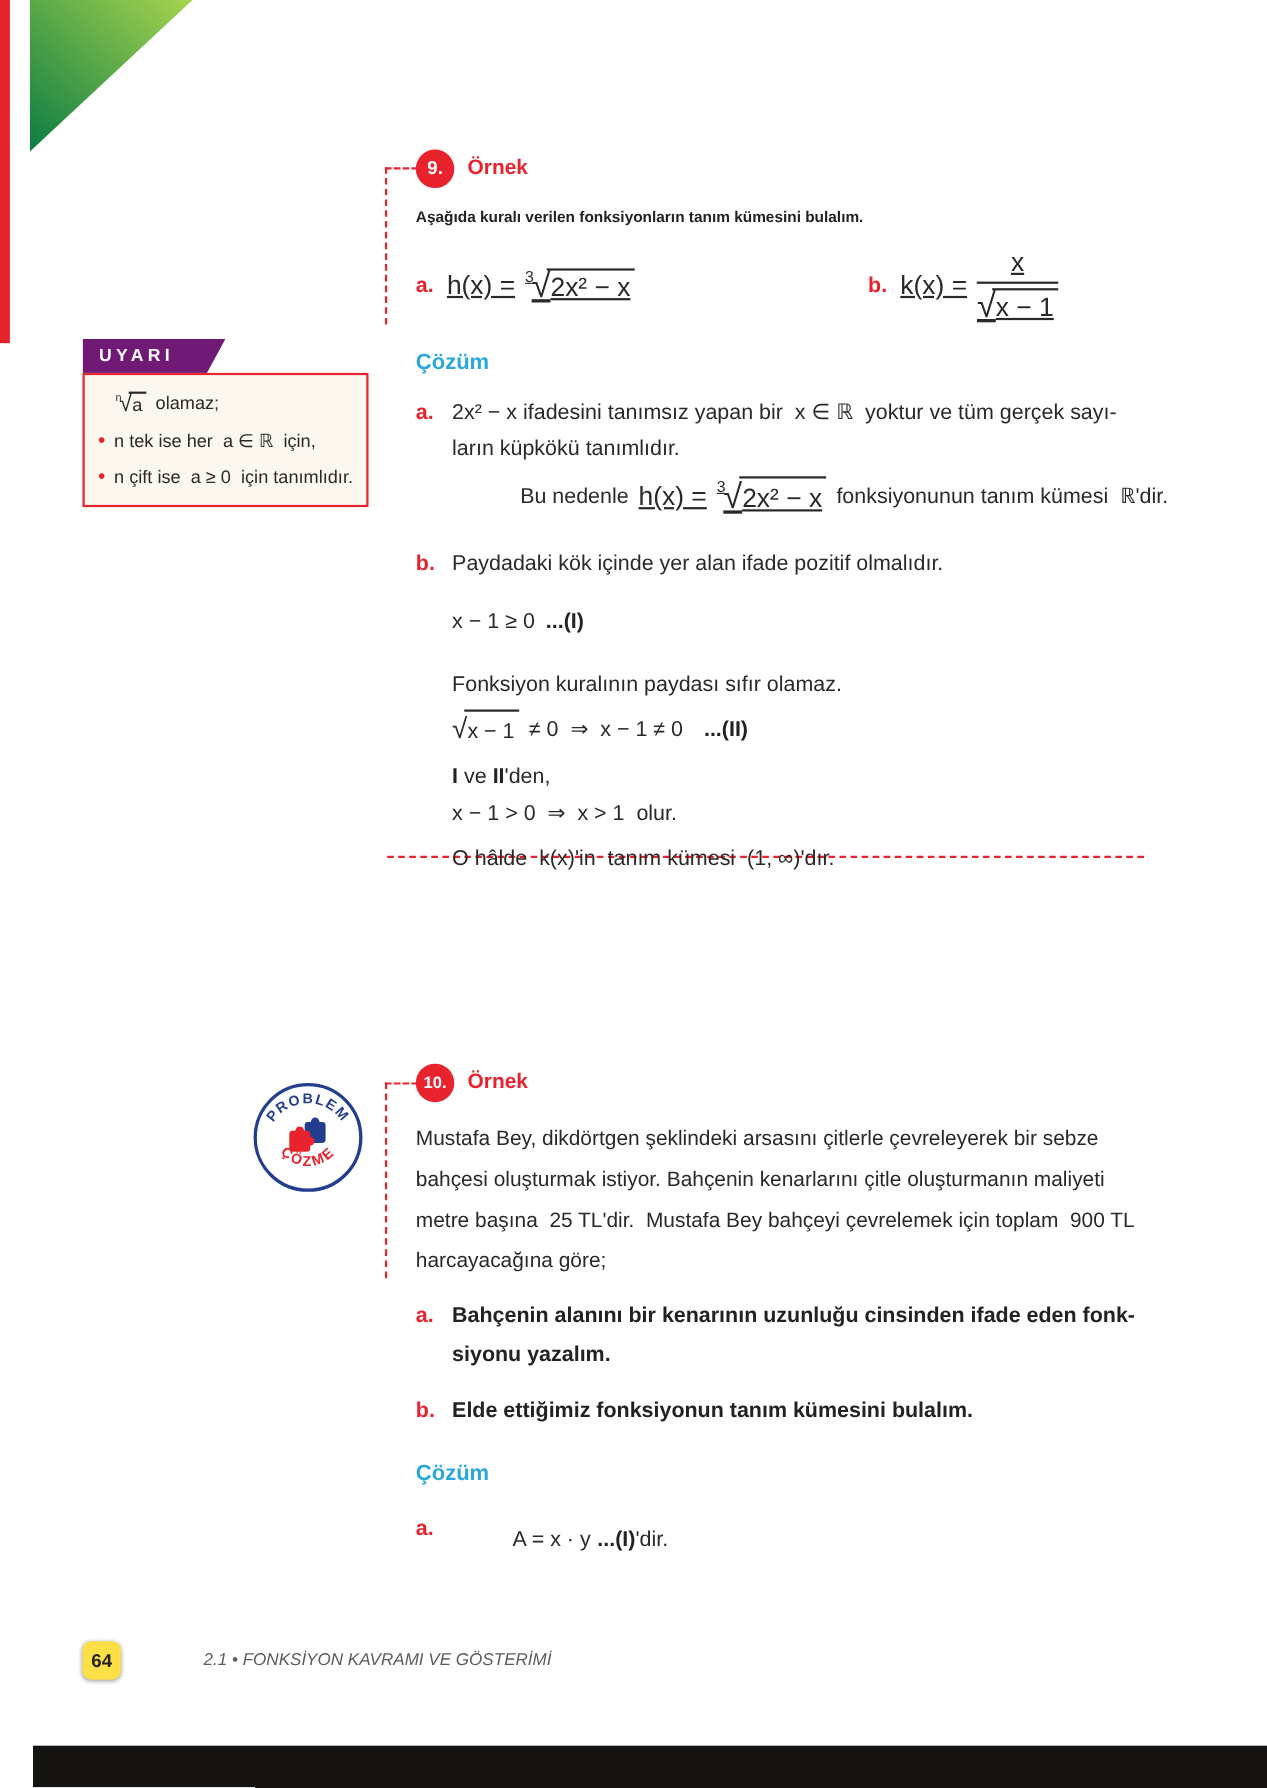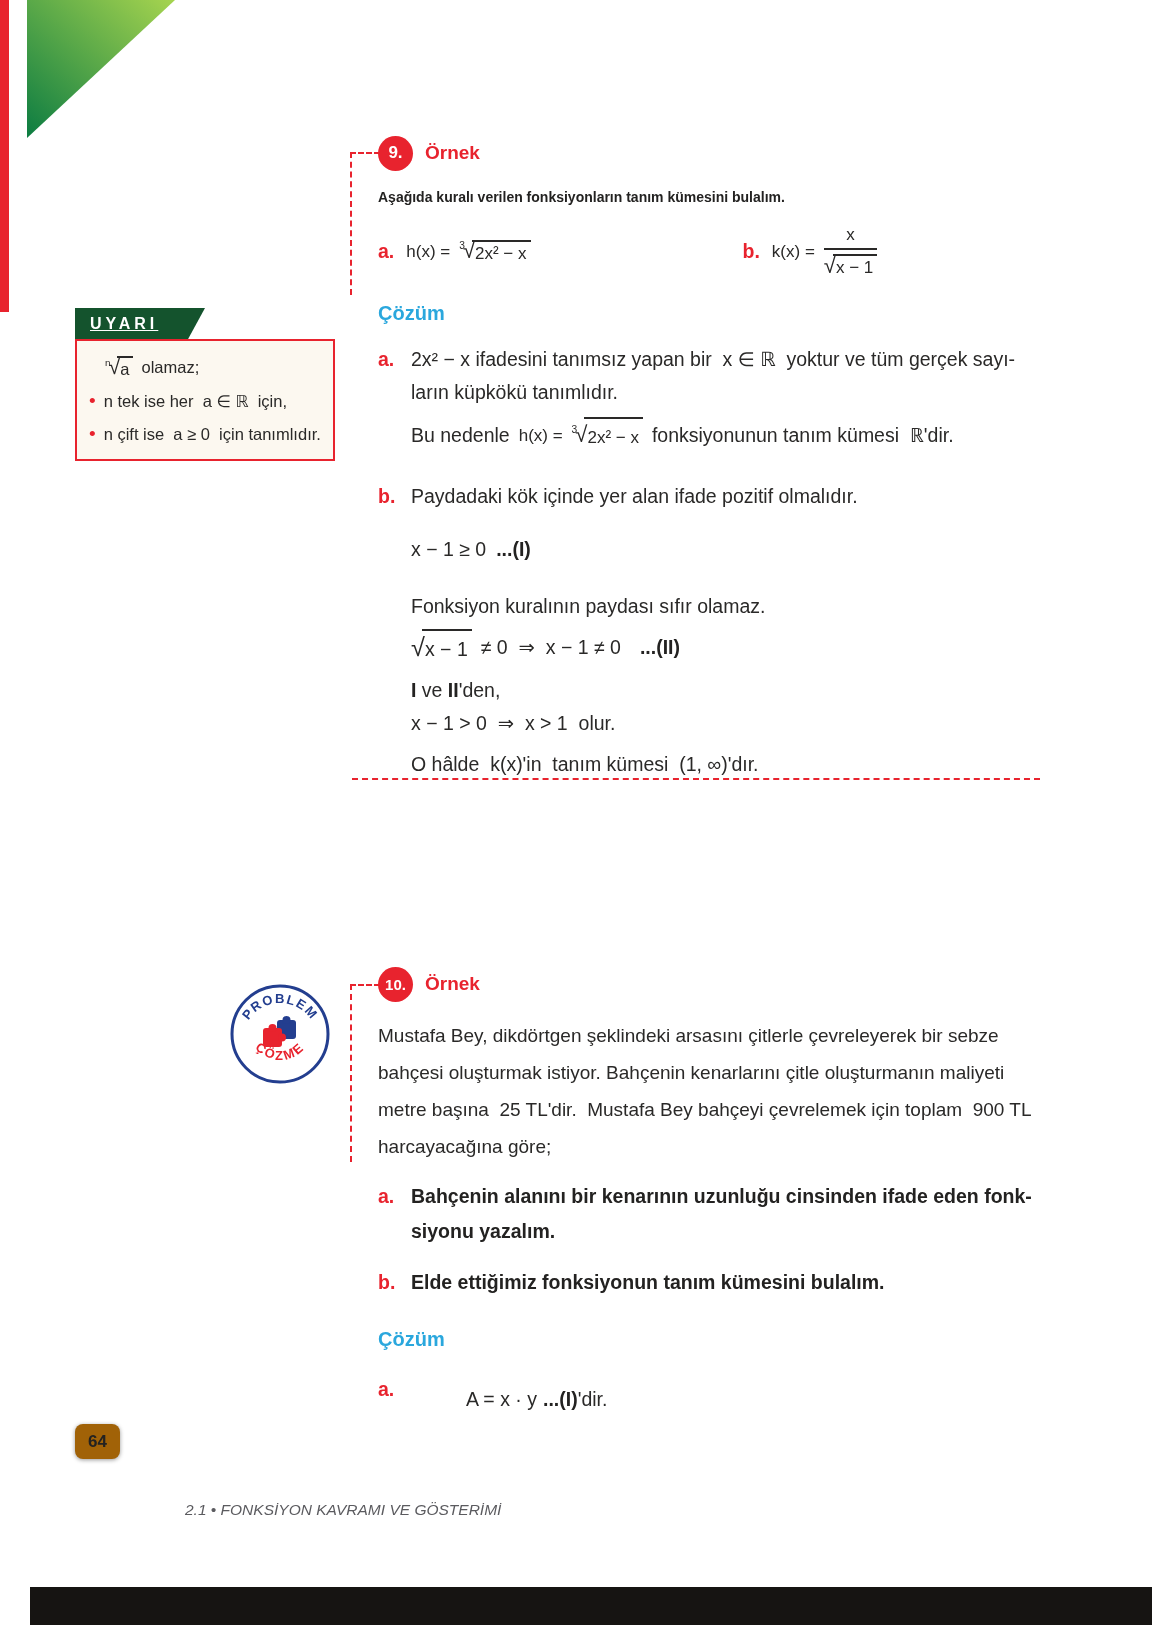--- a/index.html
+++ b/index.html
@@ -24,21 +24,21 @@
            font-weight:bold; font-size:17px; display:inline-flex; align-items:center; justify-content:center; }
   .badge.small-text { font-size:15px; }
   .ex-name { color:#e8232e; font-weight:bold; font-size:19px; }
   .prompt { margin-top:19px; font-weight:bold; font-size:14px; color:#232221; }
   .plines { white-space:pre-line; }
 
   .formula-row { margin-top:20px; display:flex; align-items:center; }
   .f-item { display:flex; align-items:center; gap:12px; }
   .f-item.second { margin-left:212px; }
   .lab { color:#e8232e; font-weight:bold; font-size:19.5px; }
-  .math { display:inline-flex; align-items:center; gap:9px; font-size:17px; }
+  .math { display:inline-flex; align-items:center; gap:9px; font-size:24px;text-decoration:underline; }
 
   
   .rad { display:inline-flex; align-items:center; white-space:nowrap; }
   .rad-idx { font-size:0.6em; transform:translateY(-0.55em); margin-right:-2px; }
   .rad-sign { font-size:1.3em; line-height:1; margin-right:-3px; }
   .rad-body { border-top:2px solid currentColor; padding:2px 4px 0 3px; }
 
   
   .frac { display:inline-flex; flex-direction:column; align-items:center; }
   .frac-num { padding:0 4px 3px; }
@@ -48,43 +48,43 @@
 
   .srow { display:flex; font-size:19.5px; line-height:33px; }
   .srow .slab { color:#e8232e; font-weight:bold; width:33px; flex:none; }
   .scontent { flex:1; }
   .inline-math-line { display:flex; align-items:center; gap:9px; }
   .tag { font-weight:bold; margin-left:10px; color:#232221; }
   .b { font-weight:bold; color:#232221; }
 
   
   .uyari { position:absolute; left:75px; top:308px; width:260px; }
-  .uyari-tab { width:130px; height:31px; background:#14532d; color:#fff; font-weight:bold;
+  .uyari-tab { width:130px; height:31px; background:#701a75; color:#fff; font-weight:bold;
                font-size:16px; letter-spacing:4px; line-height:31px; padding-left:15px;
-               clip-path:polygon(0 0, 100% 0, 87% 100%, 0 100%);text-decoration:underline; }
+               clip-path:polygon(0 0, 100% 0, 87% 100%, 0 100%); }
   .uyari-body { border:2px solid #e8232e; background:#fcf8f0; padding:15px 12px 14px 12px; font-size:16.5px; }
   .uyari-line1 { margin-left:16px; display:flex; align-items:center; gap:8px; }
   .uyari-item { margin-top:11px; display:flex; gap:8px; align-items:flex-start; line-height:22px; }
   .uyari-bullet { color:#e8232e; font-size:19px; line-height:22px; }
 
   
   .pc-logo { position:absolute; left:230px; top:984px; width:100px; height:100px; }
   .pc-arc-top { fill:#233e8f; font-weight:bold; font-size:13px; letter-spacing:1.5px; font-family:"Liberation Sans", sans-serif; }
   .pc-arc-bot { fill:#e8232e; font-weight:bold; font-size:13px; letter-spacing:2px; font-family:"Liberation Sans", sans-serif; }
 
   
   .intro { margin-top:16px; font-size:19px; line-height:37px; }
   .qrow { display:flex; font-size:19.5px; line-height:35px; }
   .qrow .slab { width:33px; }
   .qrow .qtext { font-weight:bold; color:#232221; }
 
   .indent-line { margin-left:55px; display:flex; align-items:center; margin-top:10px; }
 
   
-  .pagenum-box { position:absolute; left:75px; top:1424px; width:45px; height:35px; background:#a16207;
+  .pagenum-box { position:absolute; left:75px; top:1492px; width:35px; height:35px; background:#fde047;
                  border-radius:8px; box-shadow:0 1px 4px rgba(0,0,0,0.4); display:flex; align-items:center;
                  justify-content:center; font-weight:bold; font-size:17px; color:#232221; }
   .footer-text { position:absolute; left:137px; top:1501px; font-style:italic; font-size:15.5px; color:#5b5b5f;margin-left:48px; }
   .bottom-bar { position:absolute; left:30px; top:1587px; width:1122px; height:38px; background:#161412; }
 </style>
 </head>
 <body>
 
 <div class="page">
 
@@ -154,21 +154,21 @@
       </div>
     </div>
 
     <div class="cozum">Çözüm</div>
 
     <div class="srow" style="margin-top:18px;">
       <span class="slab">a.</span>
       <div class="scontent">
         <p class="plines">2x² − x ifadesini tanımsız yapan bir&nbsp; x ∈ ℝ&nbsp; yoktur ve tüm gerçek sayı-
 ların küpkökü tanımlıdır.</p>
-        <div class="inline-math-line" style="margin-top:8px;">
+        <div class="inline-math-line" style="margin-top:8px;justify-content:flex-end;">
           <span>Bu nedenle</span>
           <span class="math">
             <span>h(x) =</span>
             <span class="rad">
                 <sup class="rad-idx">3</sup>
                 <span class="rad-sign">√</span>
                 <span class="rad-body">2x² − x</span>
               </span>
           </span>
           <span>fonksiyonunun tanım kümesi&nbsp; ℝ'dir.</span>

